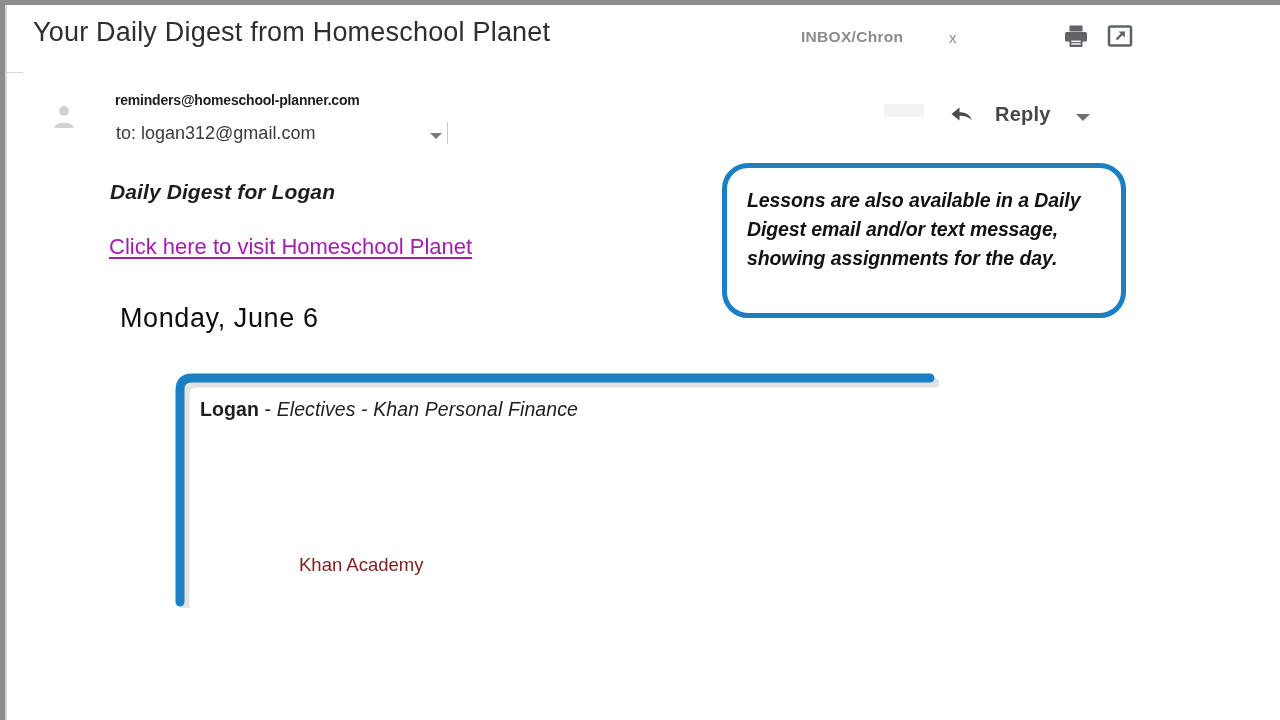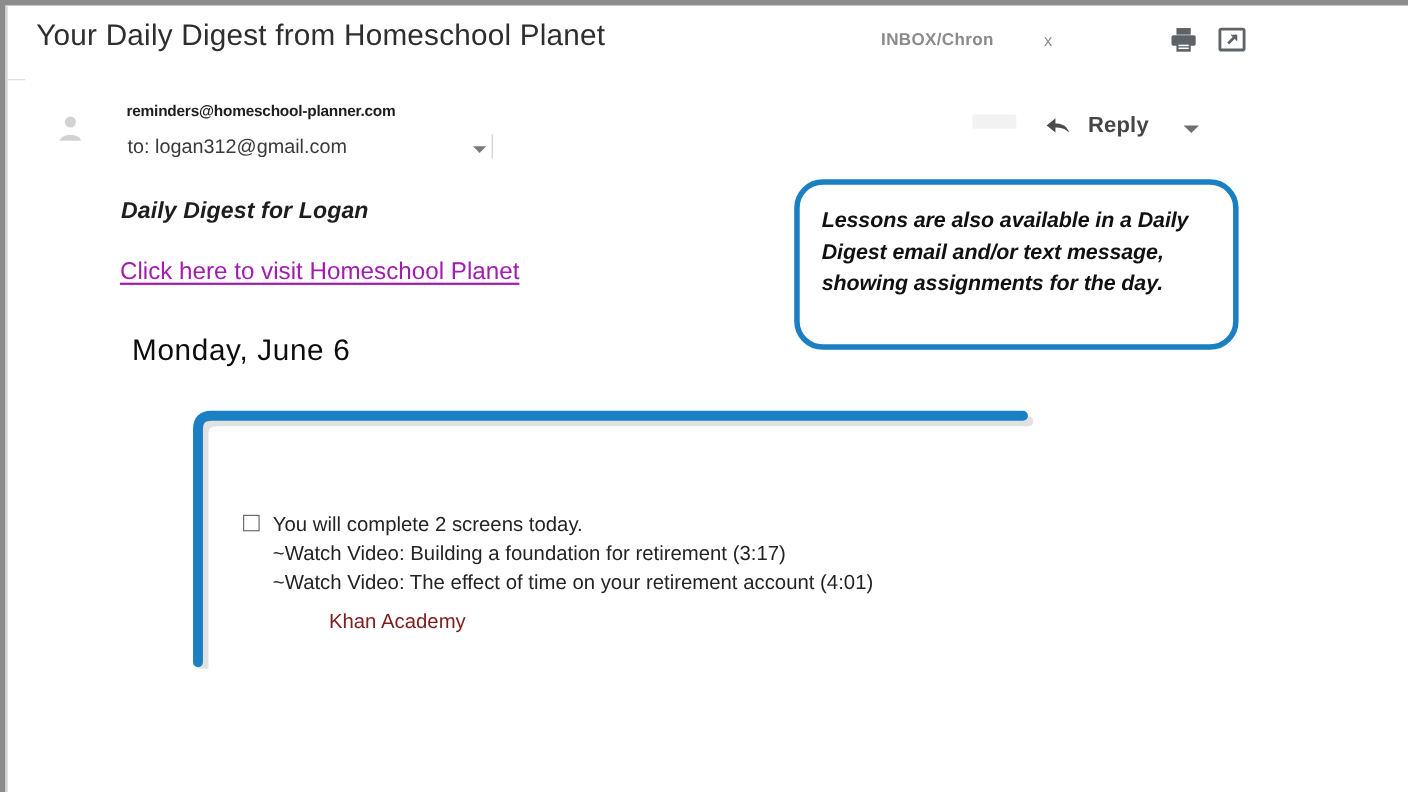--- a/index.html
+++ b/index.html
@@ -150,21 +150,21 @@
     background: #f2f2f2;
     border-radius: 2px;
   }
 
   .reply-btn {
     position: absolute;
     left: 950px;
     top: 103px;
     display: flex;
     align-items: center;
-    gap: 15px;
+    gap: 21px;
     white-space: nowrap;
   }
   .reply-arrow { width: 24px; height: 20px; display: block; }
   .reply-text {
     font-size: 20px;
     font-weight: 700;
     color: #464646;
     letter-spacing: 0.2px;
   }
   .reply-caret {
@@ -376,27 +376,22 @@
     <div class="callout-text">Lessons are also available in a Daily Digest email and/or text message, showing assignments for the day.</div>
   </div>
 
   <div class="bracket">
     <svg viewBox="0 0 770 242" width="770" height="242" aria-hidden="true">
       <path d="M12 238 L12 26 Q12 14 24 14 L762 14" fill="none" stroke="#bfbfbf" stroke-width="9" stroke-linecap="round" opacity="0.45" transform="translate(3,3)"></path>
       <path d="M10 236 L10 24 Q10 12 22 12 L760 12" fill="none" stroke="#1b7fc4" stroke-width="9" stroke-linecap="round"></path>
     </svg>
   </div>
 
-
-  <div class="task">
-    <div class="task-row">
-      <div class="task-check"></div>
-      <div>
-        <div class="task-main">You will complete 2 screens today.</div>
-      </div>
+  <div class="lesson">
+    <div class="lesson-heading">
+      <span class="student">Logan</span><span> - </span><span class="course">Electives</span><span class="course"> - </span><span class="course">Khan Personal Finance</span>
     </div>
-    <div class="task-sub">~Watch Video: Building a foundation for retirement (3:17)</div>
-    <div class="task-sub">~Watch Video: The effect of time on your retirement account (4:01)</div>
-  </div>
+  </div>
+
 
   <div class="task-source">Khan Academy</div>
 
 </div>
 
 </body></html>

